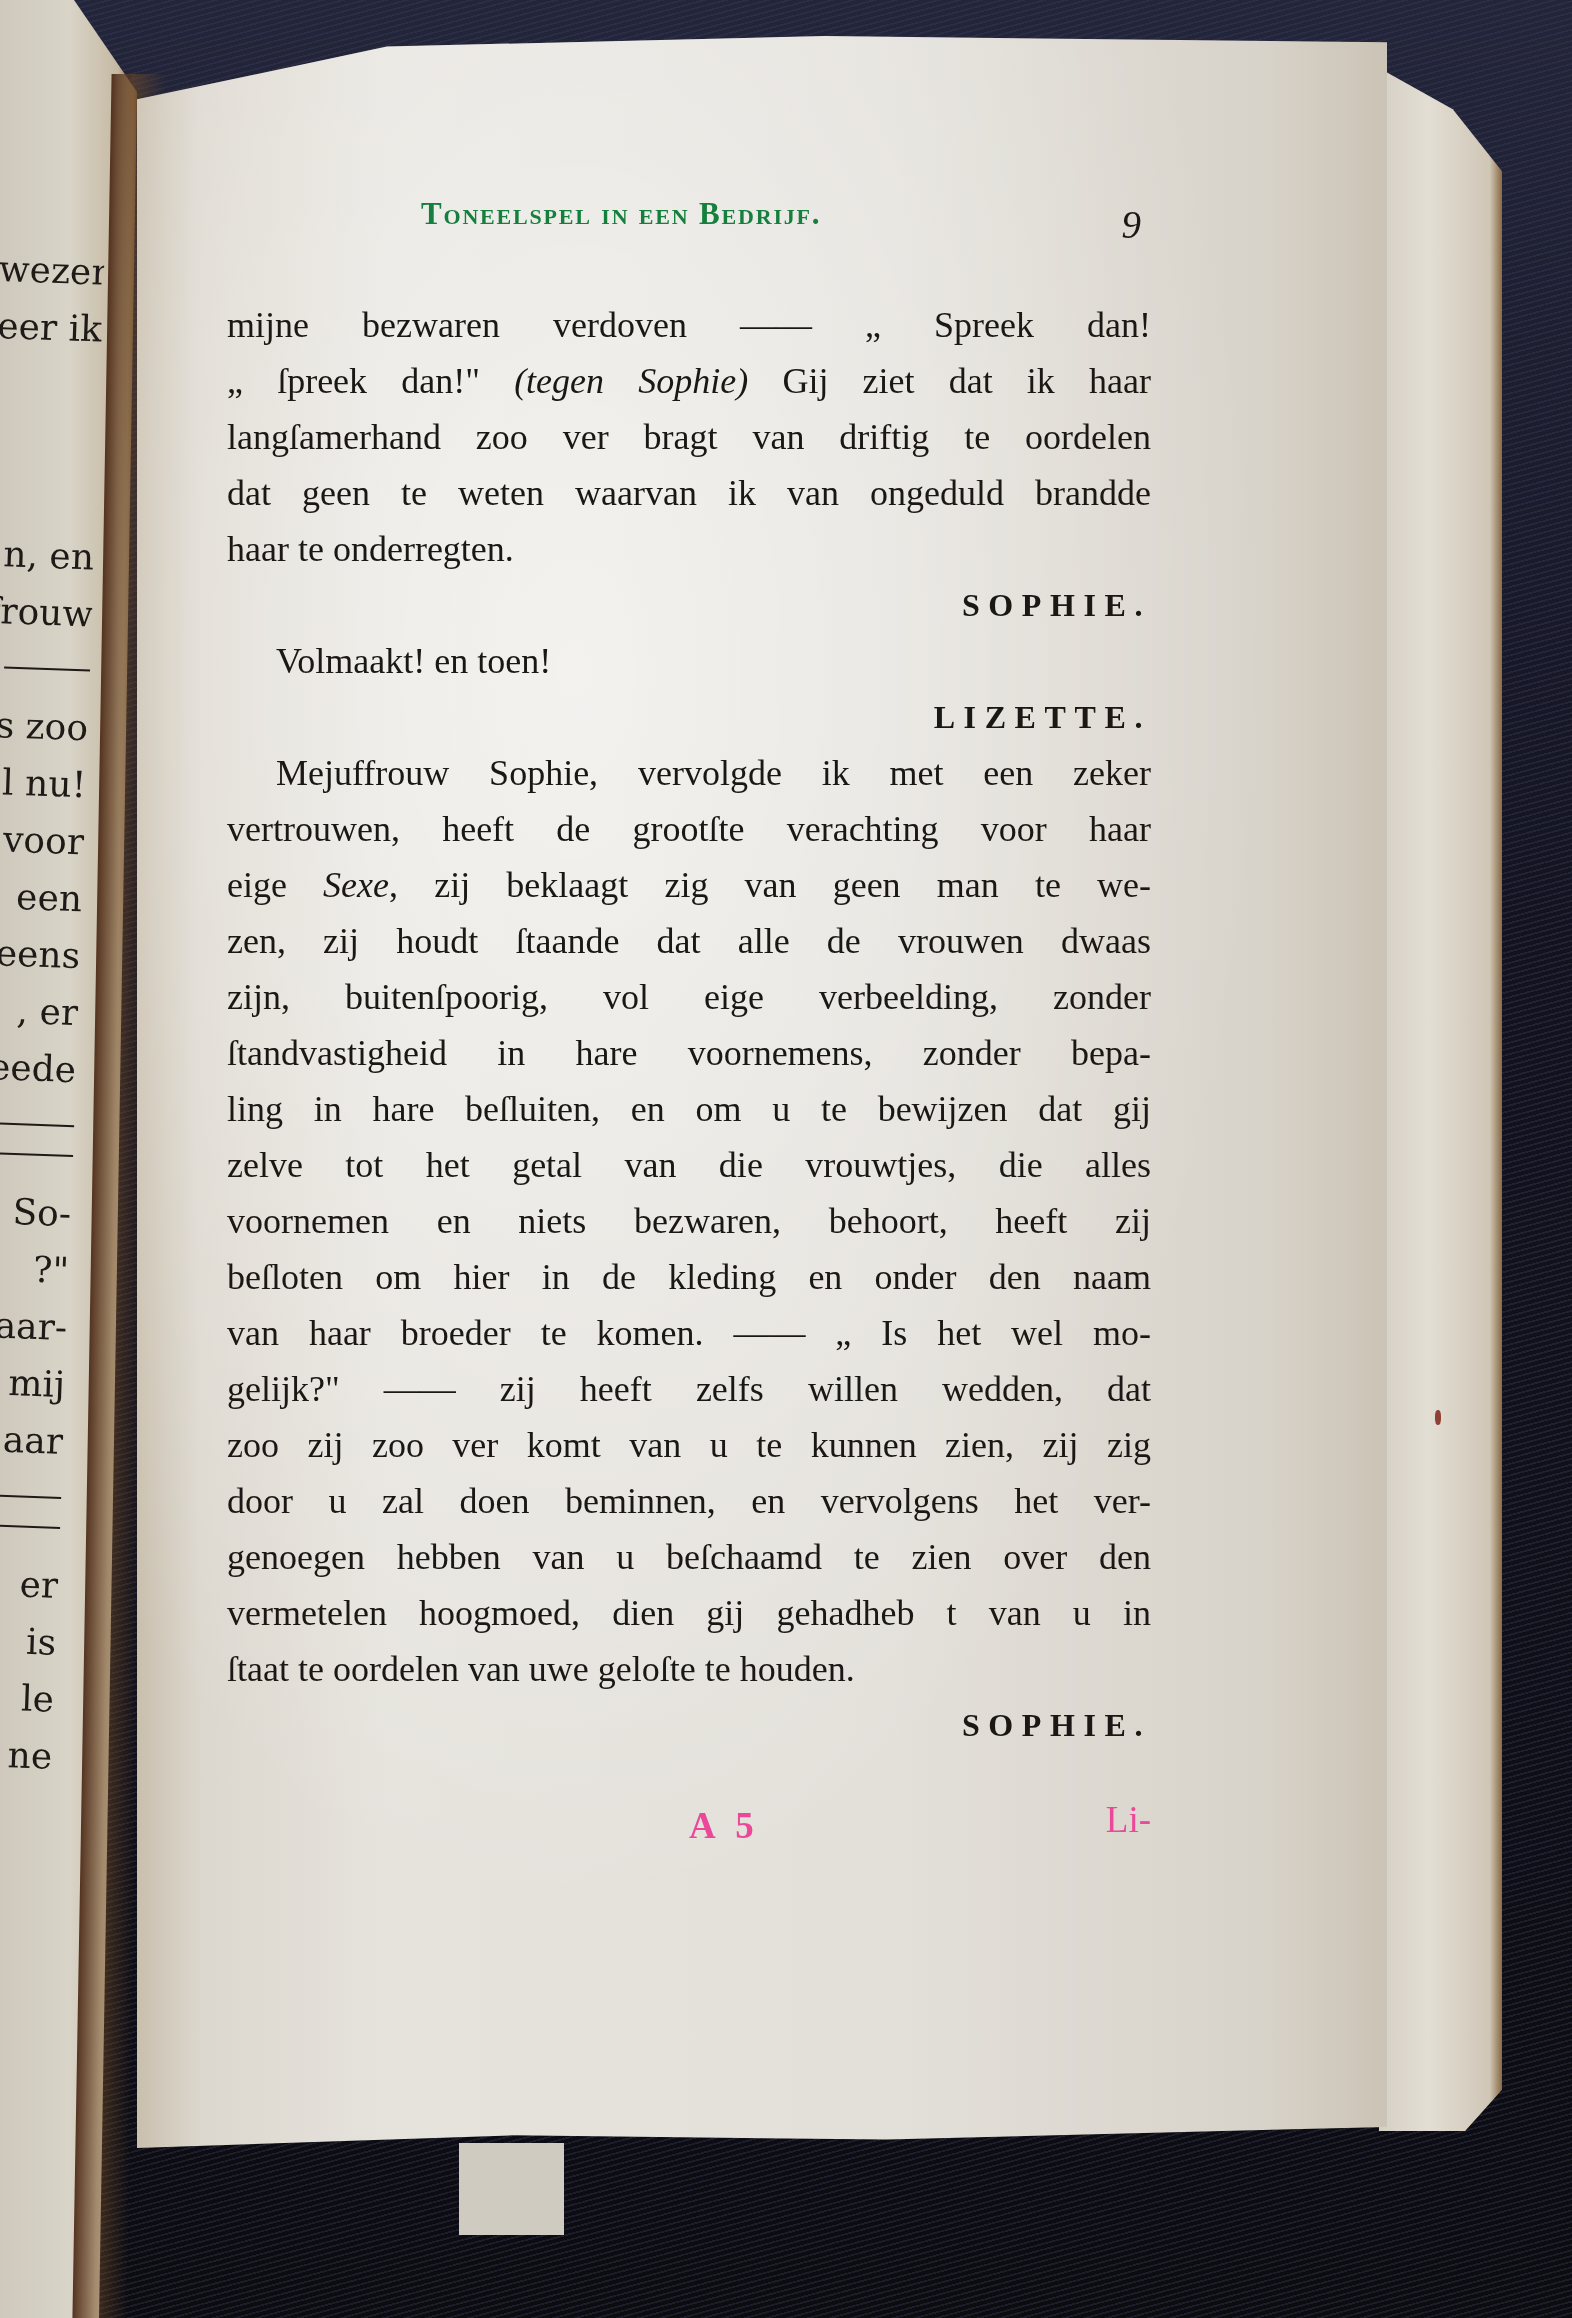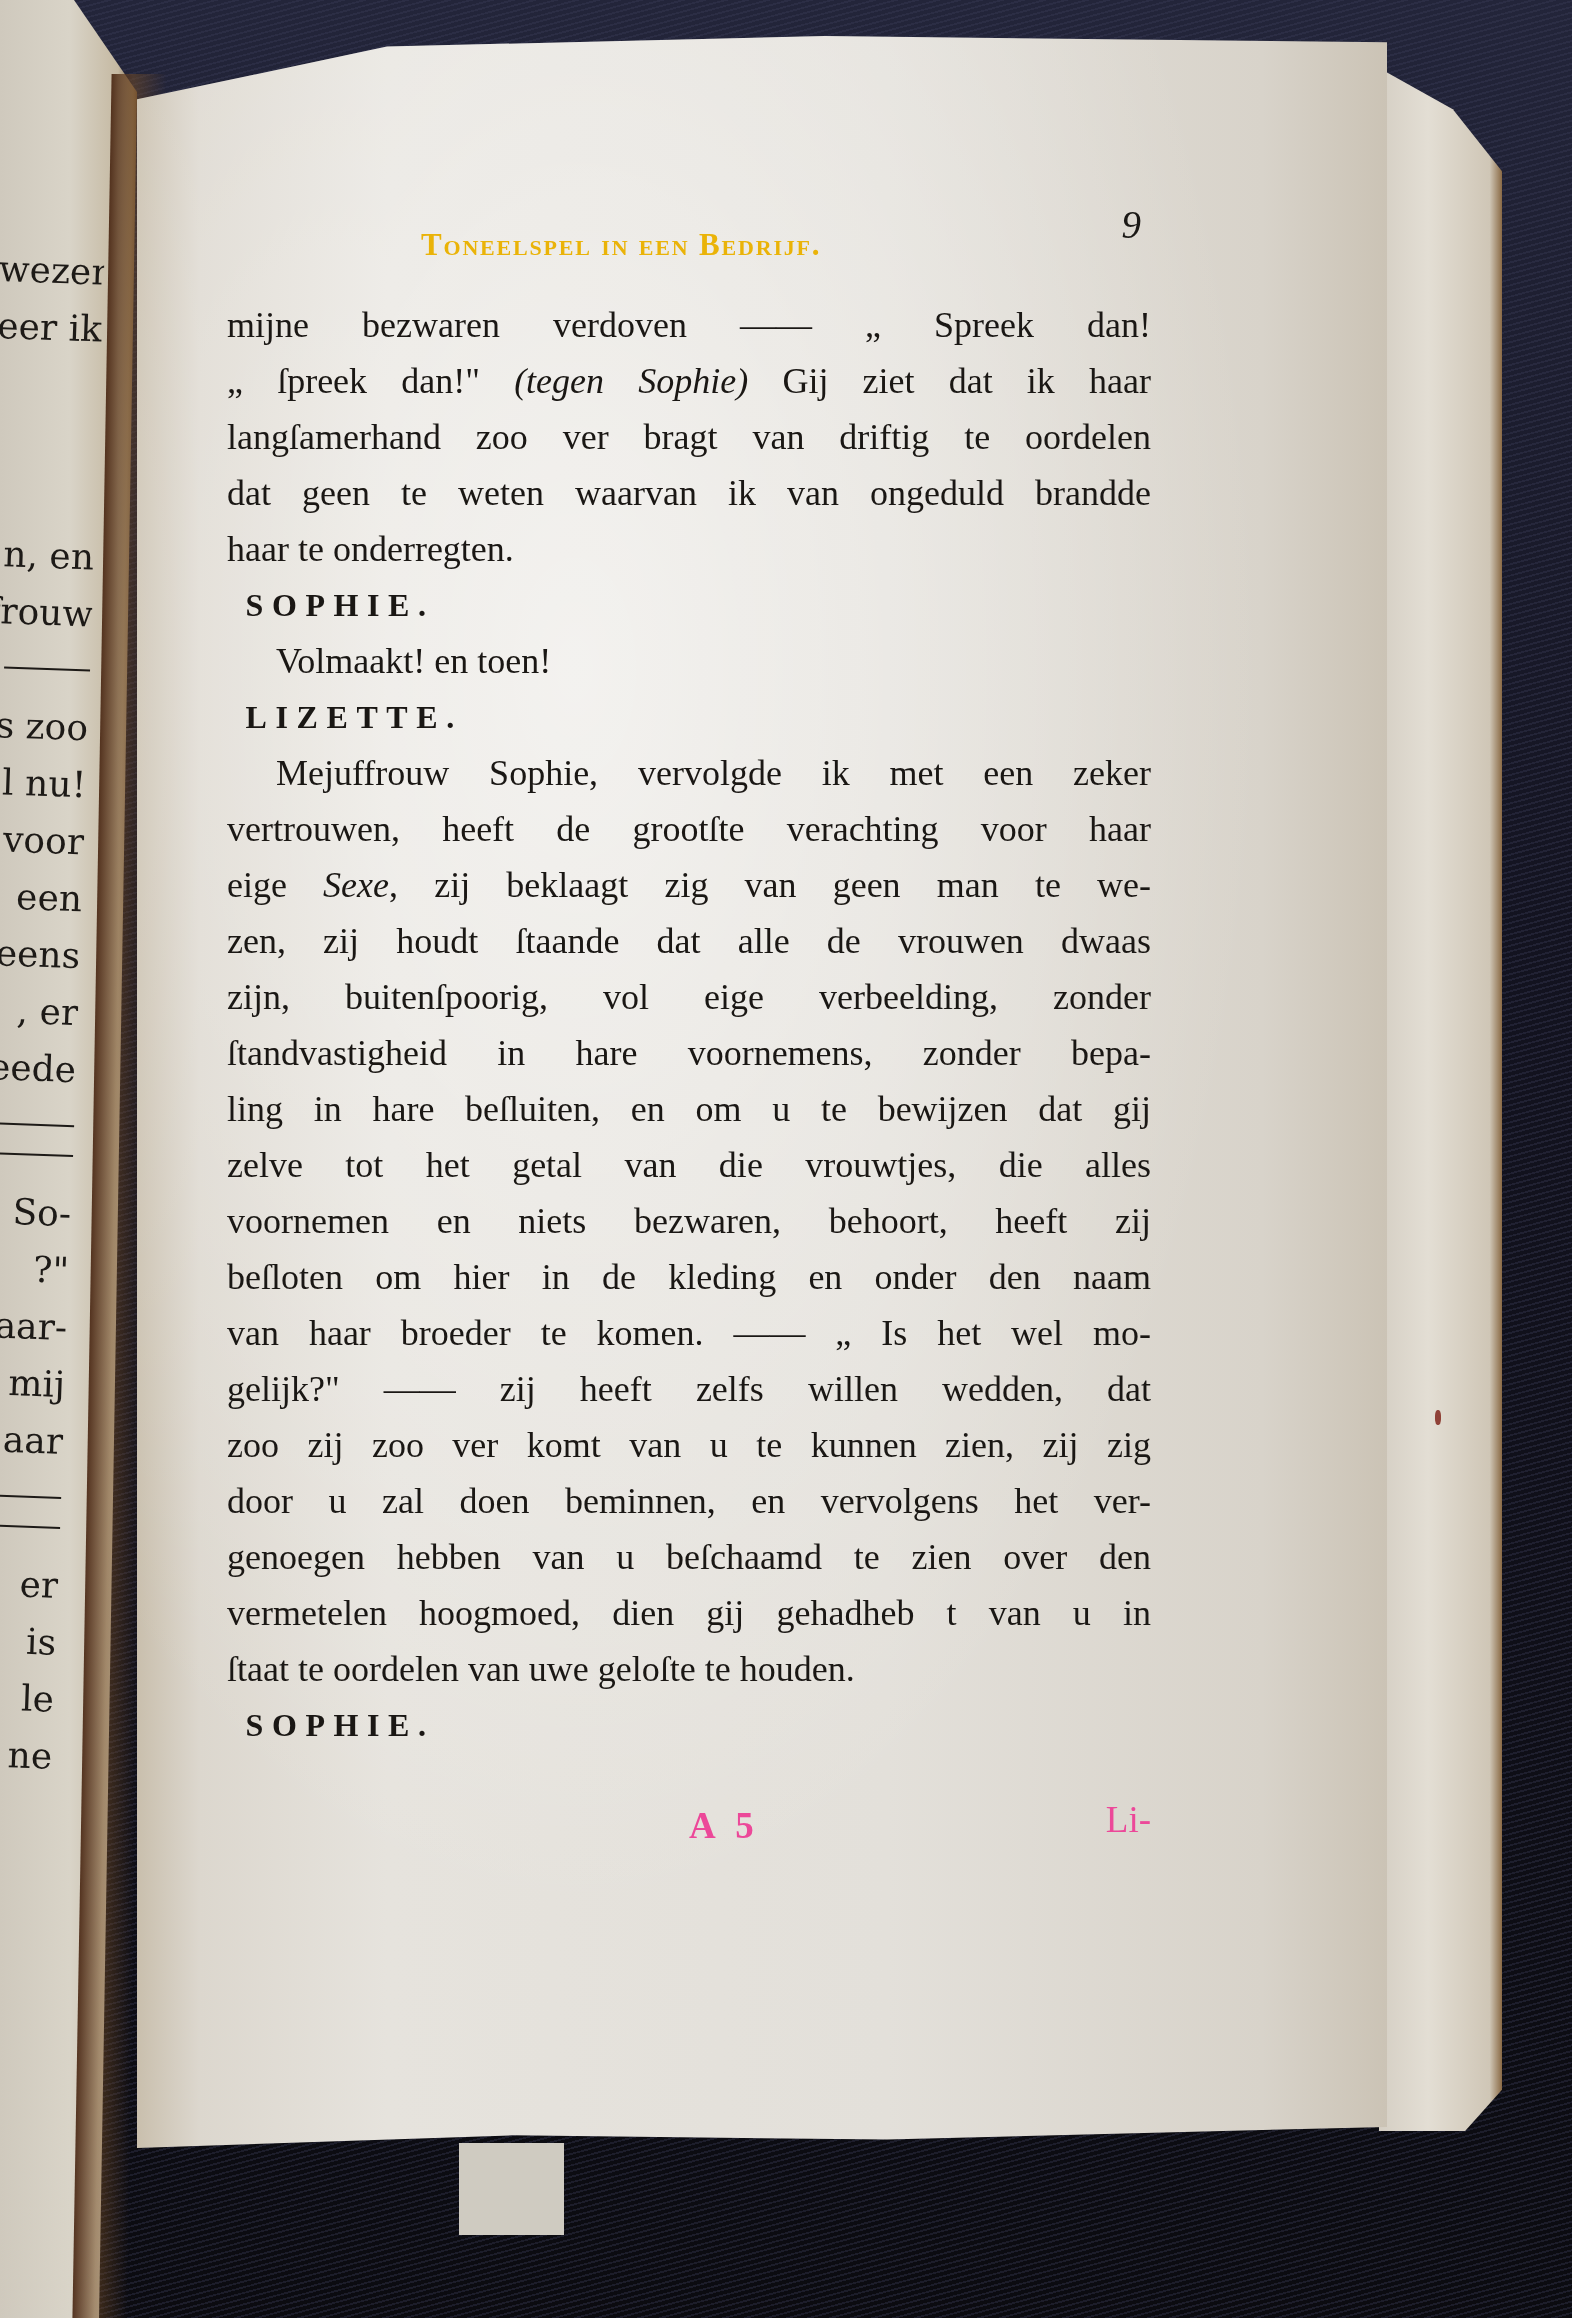--- a/index.html
+++ b/index.html
@@ -50,36 +50,35 @@
     }
     .tab-flap {
       position: absolute; left: 459px; top: 2143px; width: 105px; height: 92px;
       background: #cfcbc1;
     }
     .running-head {
       position: absolute; left: 421px; top: 196px; width: 720px; height: 49px;
     }
     .rh-title {
       position: absolute; left: 0; top: 0;
-      font-size: 31px; letter-spacing: 1.8px; color: #eab308; font-variant: small-caps;
+      font-size: 31px; letter-spacing: 1.8px; color: #15803d; font-variant: small-caps;
       font-weight: bold;
-      margin-top: 31px;
     }
     .rh-folio {
       position: absolute; right: 0; top: 6.2px; font-size: 39px; color: #1b1916; font-style: italic;
     }
     .text-block {
       position: absolute; left: 227px; top: 271px; width: 924px;
       font-size: 36px; line-height: 56px; color: #1a1714; margin-top: 26px;
     }
     .line { display: block; white-space: nowrap; text-align: justify; text-align-last: justify; height: 56px; }
     .line.last { text-align-last: left; }
     .line.indent { padding-left: 49px; }
     .speaker {
-      display: block; text-align: left; letter-spacing: 8.6px; font-size: 32px;
+      display: block; text-align: right; letter-spacing: 8.6px; font-size: 32px;
       height: 56px; font-weight: bold; padding-left: 18.5px;
     }
     .it { font-style: italic; }
     .footer {
       position: absolute; left: 227px; top: 1804px; width: 924px; height: 49px;
       font-size: 37px; color: #ec4899;
     }
     .sig { position: absolute; left: 462px; top: 0; font-weight: bold; letter-spacing: 6.2px; }
     .catch { position: absolute; right: 0; top: -6.2px; font-weight: normal; }
     .stain {

